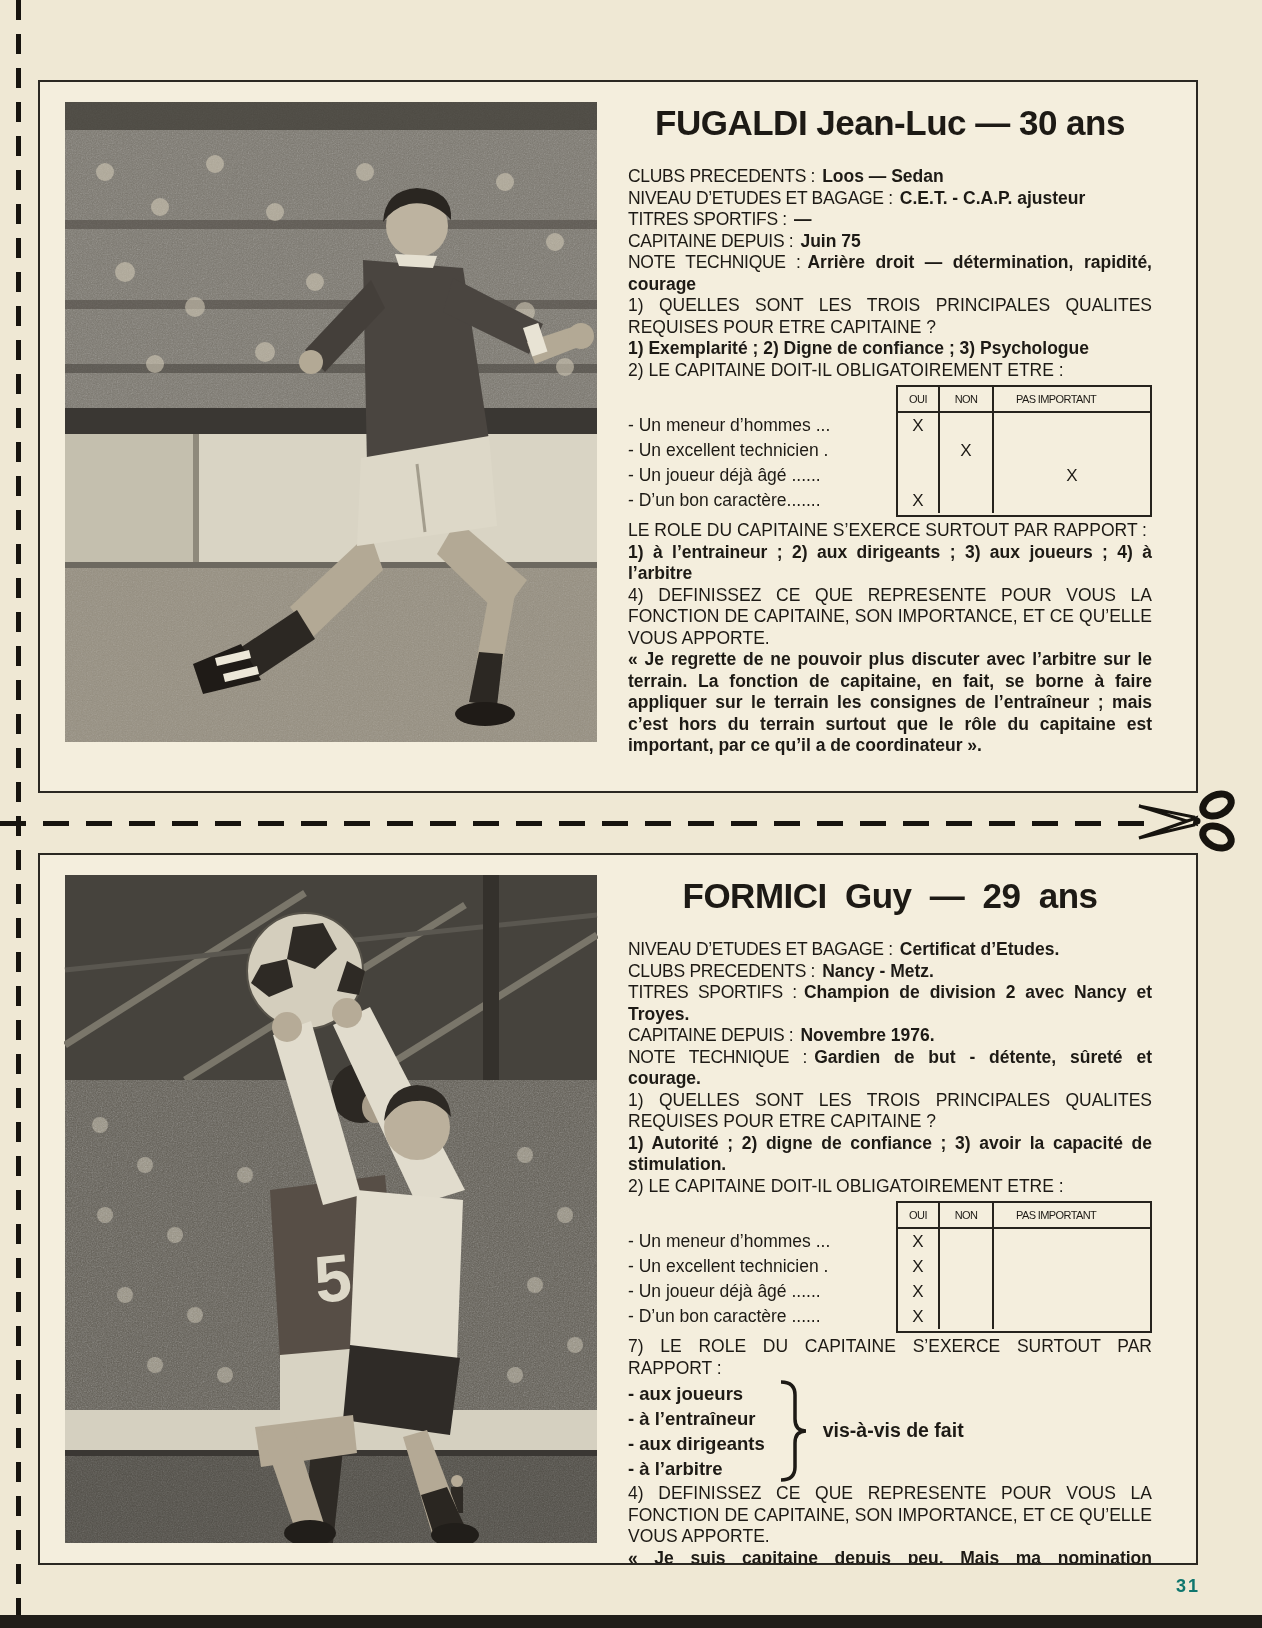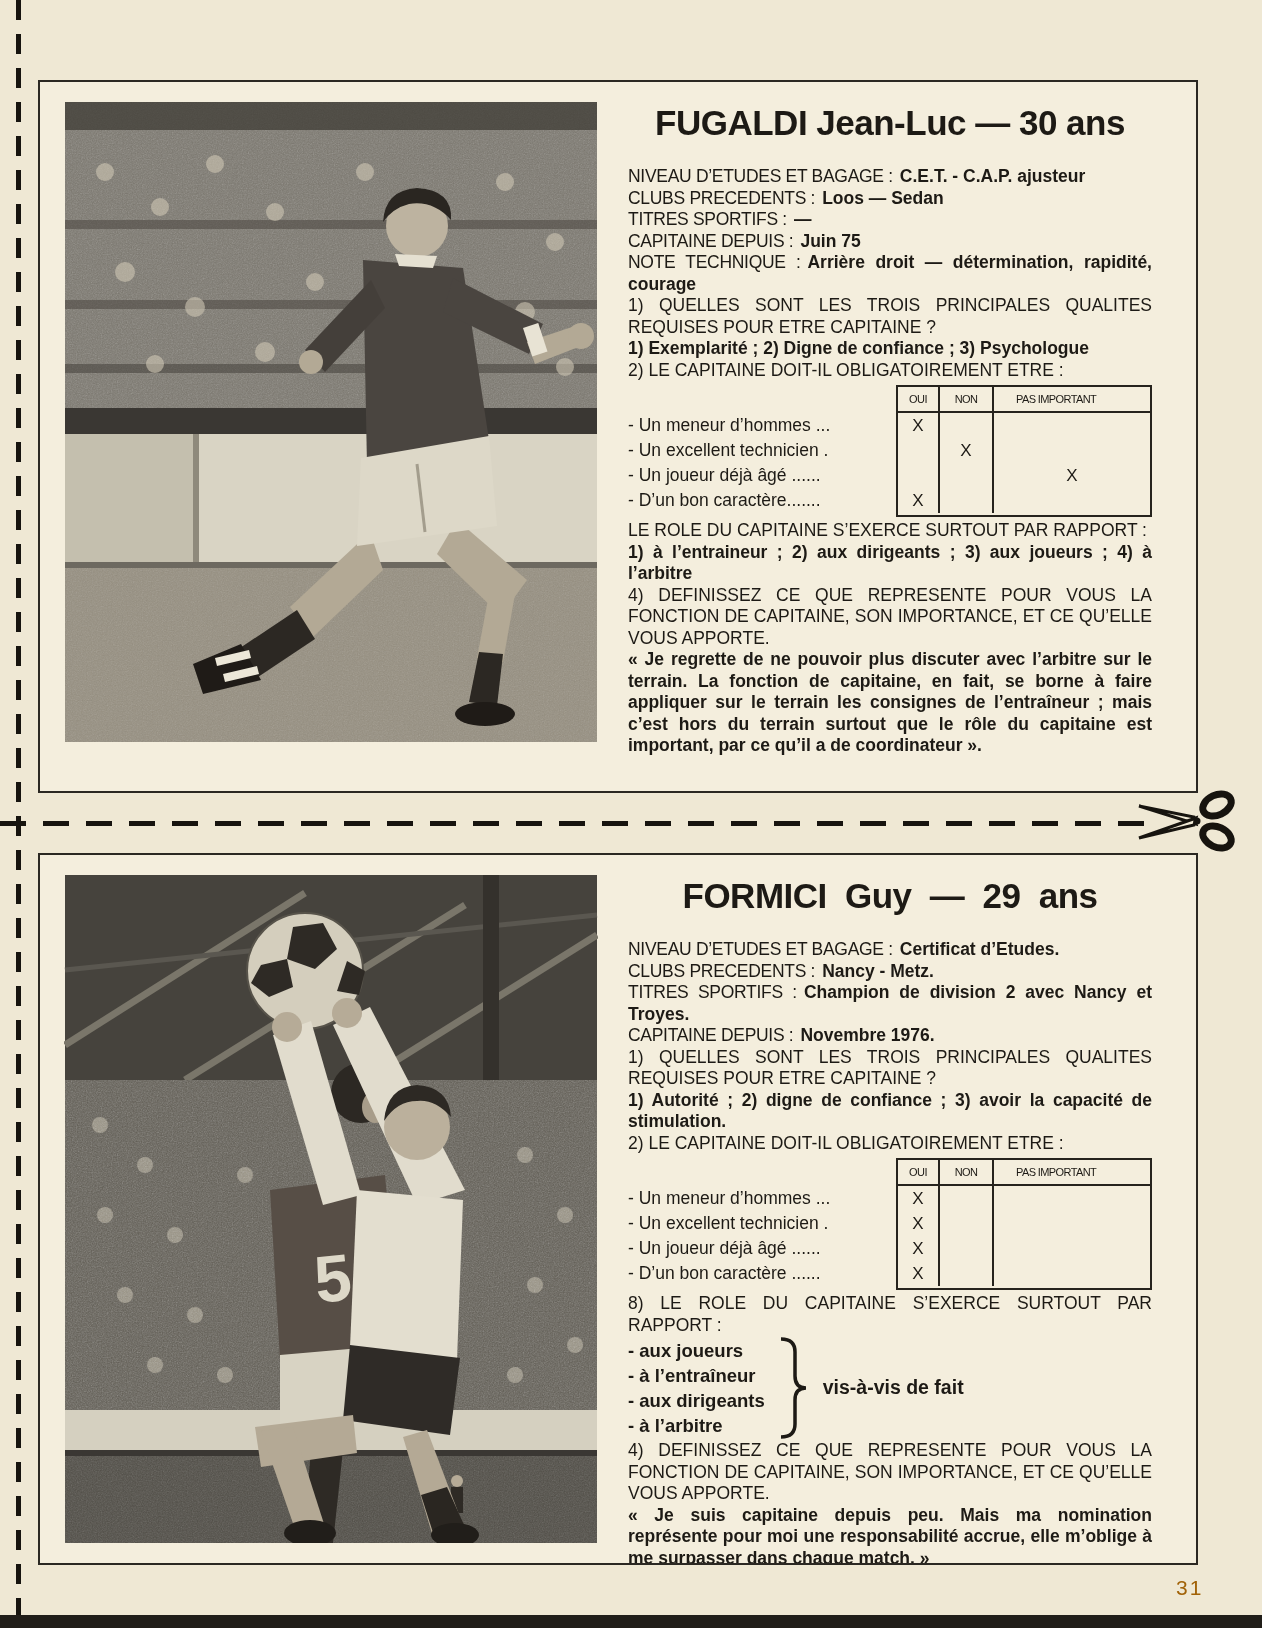--- a/index.html
+++ b/index.html
@@ -49,21 +49,21 @@
   .qt-grid span { display:block; text-align:center; line-height:25px; }
   .qt-grid .hd { font-size:11px; letter-spacing:-0.6px; border-bottom:2px solid #26231d; line-height:24px; white-space:nowrap; }
   .qt-grid .hd-pas { text-align:left; padding-left:22px; }
   .qt-grid .bR { border-right:2px solid #26231d; }
   .qt-grid .x { font-size:17px; }
   
   .brace-row { display:flex; align-items:center; margin:1px 0 1px; }
   .brace-items { font-weight:bold; font-size:18.5px; line-height:25px; white-space:nowrap; }
   .brace-icon { margin:0 16px 0 12px; flex:0 0 auto; }
   .brace-caption { font-weight:bold; font-size:19.5px; white-space:nowrap; }
-  .pageno { position:absolute; left:1176px; top:1576px; font-size:21px; letter-spacing:2px; color:#a16207; }
+  .pageno { position:absolute; left:1176px; top:1576px; font-size:18px; letter-spacing:2px; color:#0f766e;font-weight:bold; }
   .bottom-bar { position:absolute; left:0; bottom:0; width:100%; height:13px; background:#211e19; }
 </style>
 </head>
 <body>
 
 <div class="page">
 
   <div class="dash-v"></div>
 
   <section class="card card1">
@@ -125,22 +125,22 @@
           <circle cx="516" cy="234" r="13" fill="#b3a995"></circle>
           <circle cx="352" cy="124" r="31" fill="#bdb3a0"></circle>
           <path d="M318 120 Q320 88 352 86 Q388 88 386 118 Q368 98 344 102 Q328 106 318 120 Z" fill="#2a2621"></path>
           <path d="M330 152 L372 154 L368 166 L334 164 Z" fill="#e5e0d1"></path>
         </g>
       </svg>
     </div>
 
     <div class="tc">
       <h1 class="title">FUGALDI Jean-Luc — 30 ans</h1>
+      <p><span class="lbl">CLUBS PRECEDENTS :</span><b>Loos — Sedan</b></p>
       <p><span class="lbl">NIVEAU D’ETUDES ET BAGAGE :</span><b>C.E.T. - C.A.P. ajusteur</b></p>
-      <p><span class="lbl">CLUBS PRECEDENTS :</span><b>Loos — Sedan</b></p>
       <p><span class="lbl">TITRES SPORTIFS :</span><b>—</b></p>
       <p><span class="lbl">CAPITAINE DEPUIS :</span><b>Juin 75</b></p>
       <p><span class="lbl">NOTE TECHNIQUE :</span><b>Arrière droit — détermination, rapidité, courage</b></p>
       <p>1) QUELLES SONT LES TROIS PRINCIPALES QUALITES REQUISES POUR ETRE CAPITAINE ?</p>
       <p class="bold">1) Exemplarité ; 2) Digne de confiance ; 3) Psychologue</p>
       <p>2) LE CAPITAINE DOIT-IL OBLIGATOIREMENT ETRE :</p>
 
       <div class="qt">
         <div class="qt-labels">
           <div>- Un meneur d’hommes ...</div>
@@ -259,20 +259,21 @@
         </g>
       </svg>
     </div>
 
     <div class="tc">
       <h1 class="title t2">FORMICI Guy — 29 ans</h1>
       <p><span class="lbl">NIVEAU D’ETUDES ET BAGAGE :</span><b>Certificat d’Etudes.</b></p>
       <p><span class="lbl">CLUBS PRECEDENTS :</span><b>Nancy - Metz.</b></p>
       <p><span class="lbl">TITRES SPORTIFS :</span><b>Champion de division 2 avec Nancy et Troyes.</b></p>
       <p><span class="lbl">CAPITAINE DEPUIS :</span><b>Novembre 1976.</b></p>
+      <p><span class="lbl">NOTE TECHNIQUE :</span><b>Gardien de but - détente, sûreté et courage.</b></p>
       <p>1) QUELLES SONT LES TROIS PRINCIPALES QUALITES REQUISES POUR ETRE CAPITAINE ?</p>
       <p class="bold">1) Autorité ;  2) digne de confiance ;  3) avoir la capacité de stimulation.</p>
       <p>2) LE CAPITAINE DOIT-IL OBLIGATOIREMENT ETRE :</p>
 
       <div class="qt">
         <div class="qt-labels">
           <div>- Un meneur d’hommes ...</div>
           <div>- Un excellent technicien  .</div>
           <div>- Un joueur déjà âgé ......</div>
           <div>- D’un bon caractère ......</div>
@@ -289,21 +290,21 @@
           <span class="x"></span>
           <span class="x bR">X</span>
           <span class="x bR"></span>
           <span class="x"></span>
           <span class="x bR">X</span>
           <span class="x bR"></span>
           <span class="x"></span>
         </div>
       </div>
 
-      <p>8) LE ROLE DU CAPITAINE S’EXERCE SURTOUT PAR RAPPORT :</p>
+      <p>7) LE ROLE DU CAPITAINE S’EXERCE SURTOUT PAR RAPPORT :</p>
 
       <div class="brace-row">
         <div class="brace-items">
           <div>- aux joueurs</div>
           <div>- à l’entraîneur</div>
           <div>- aux dirigeants</div>
           <div>- à l’arbitre</div>
         </div>
         <svg class="brace-icon" width="30" height="102" viewBox="0 0 30 102">
           <path d="M4 2 Q18 2 18 15 L18 39 Q18 51 29 51 Q18 51 18 63 L18 87 Q18 100 4 100" fill="none" stroke="#1d1a15" stroke-width="3.5"></path>

